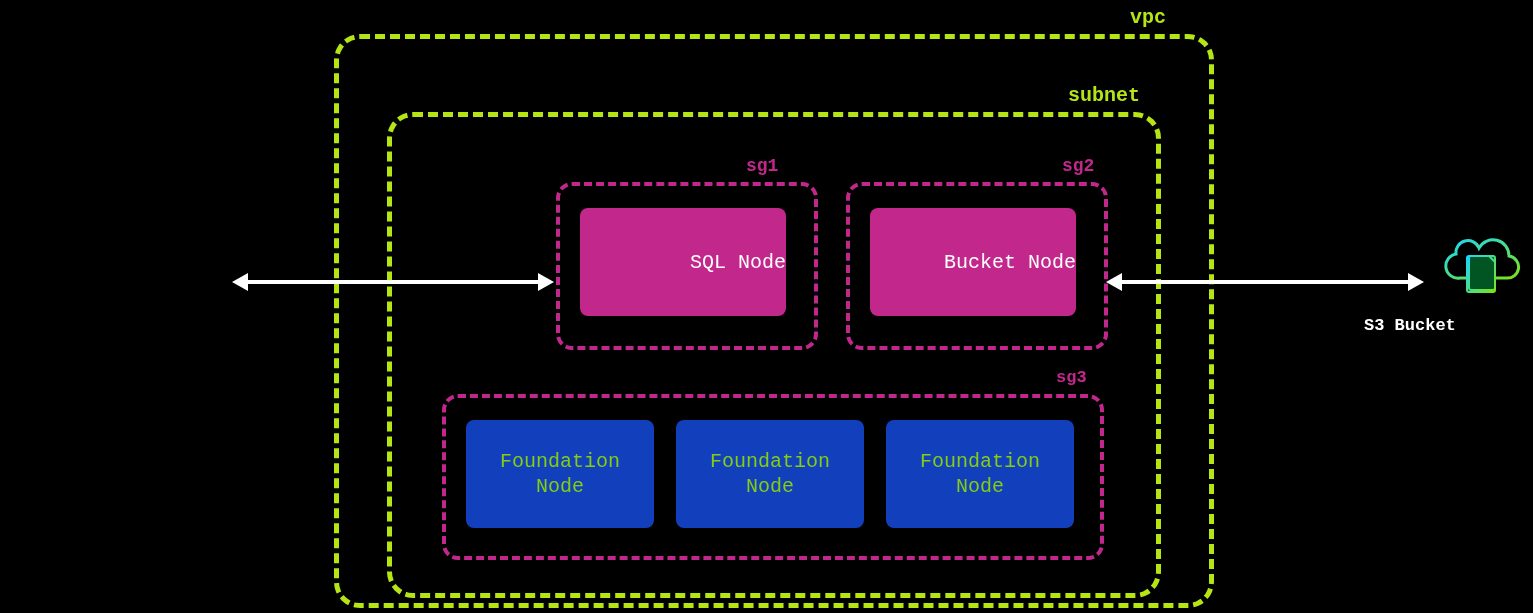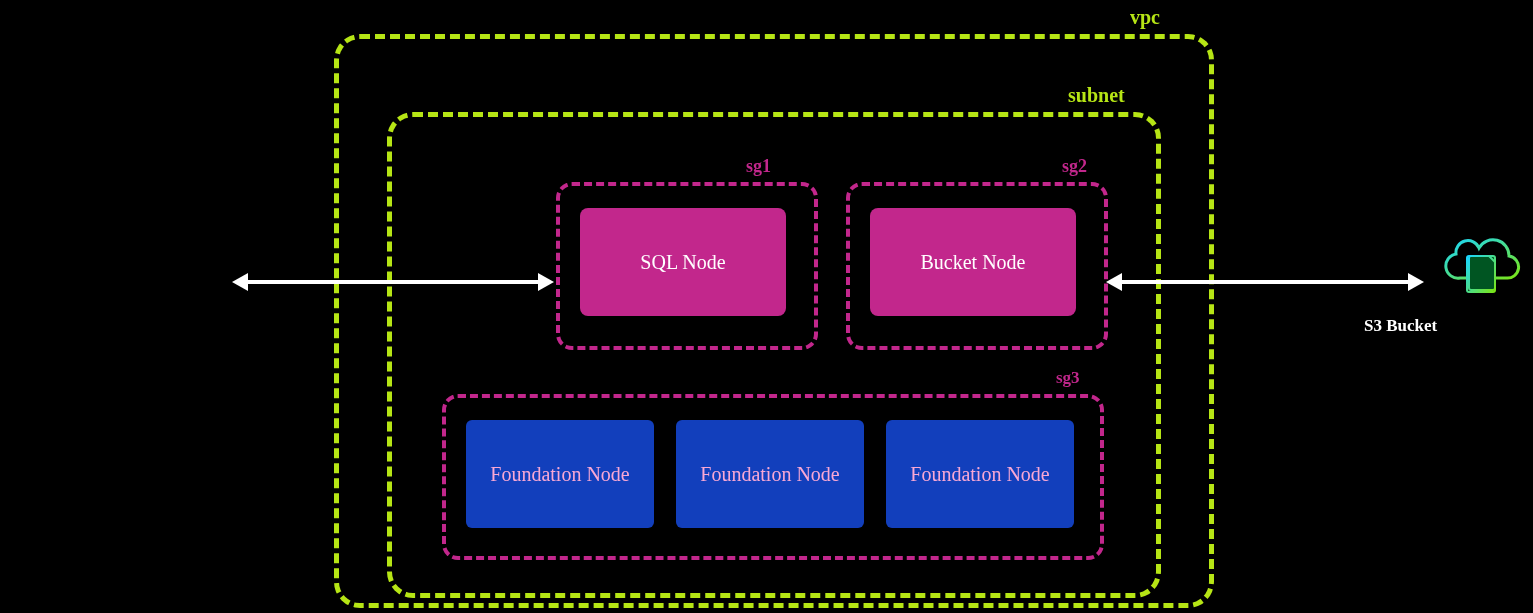--- a/index.html
+++ b/index.html
@@ -9,27 +9,28 @@
     font-family: Georgia, "Times New Roman", serif;
     color: #fff;
     width: 1533px;
     height: 613px;
     overflow: hidden;
   }
   .canvas {
     position: relative;
     width: 1533px;
     height: 486px;
+    font-family: Liberation Mono, monospace;
   }
   .box {
     position: absolute;
     border-radius: 8px;
     display: flex;
     align-items: center;
-    justify-content: center;
+    justify-content: flex-end;
     text-align: center;
     font-size: 20px;
     box-sizing: border-box;
     line-height: 1.25;
   }
   .dashed-green {
     border: 5px dashed #b6e515;
     border-radius: 26px;
   }
   .dashed-magenta {
@@ -45,22 +46,21 @@
   .jdbc {
     background: #27e3e8;
     color: #000;
   }
   .sql, .loader {
     background: #c2278c;
     color: #fff;
   }
   .foundation {
     background: #123fbc;
-    color: #f9a8d4;
-    border-radius: 6px;
+    color: #84cc16;
   }
   .s3-label {
     position: absolute;
     font-weight: bold;
     color: #fff;
     font-size: 17px;
     white-space: nowrap;
   }
   .arrow-line {
     position: absolute;

